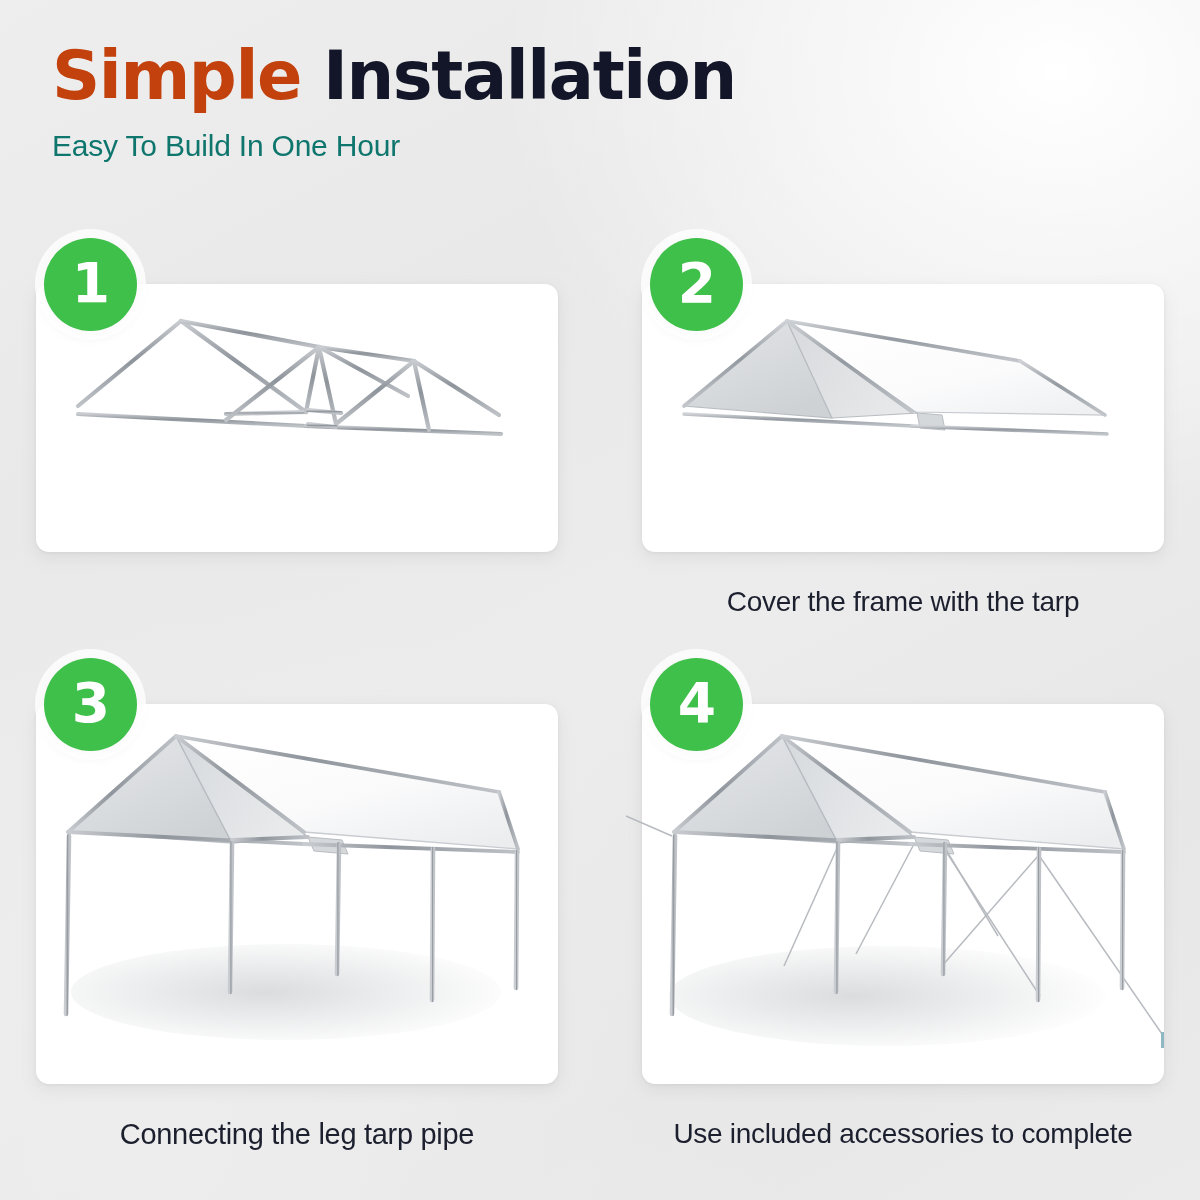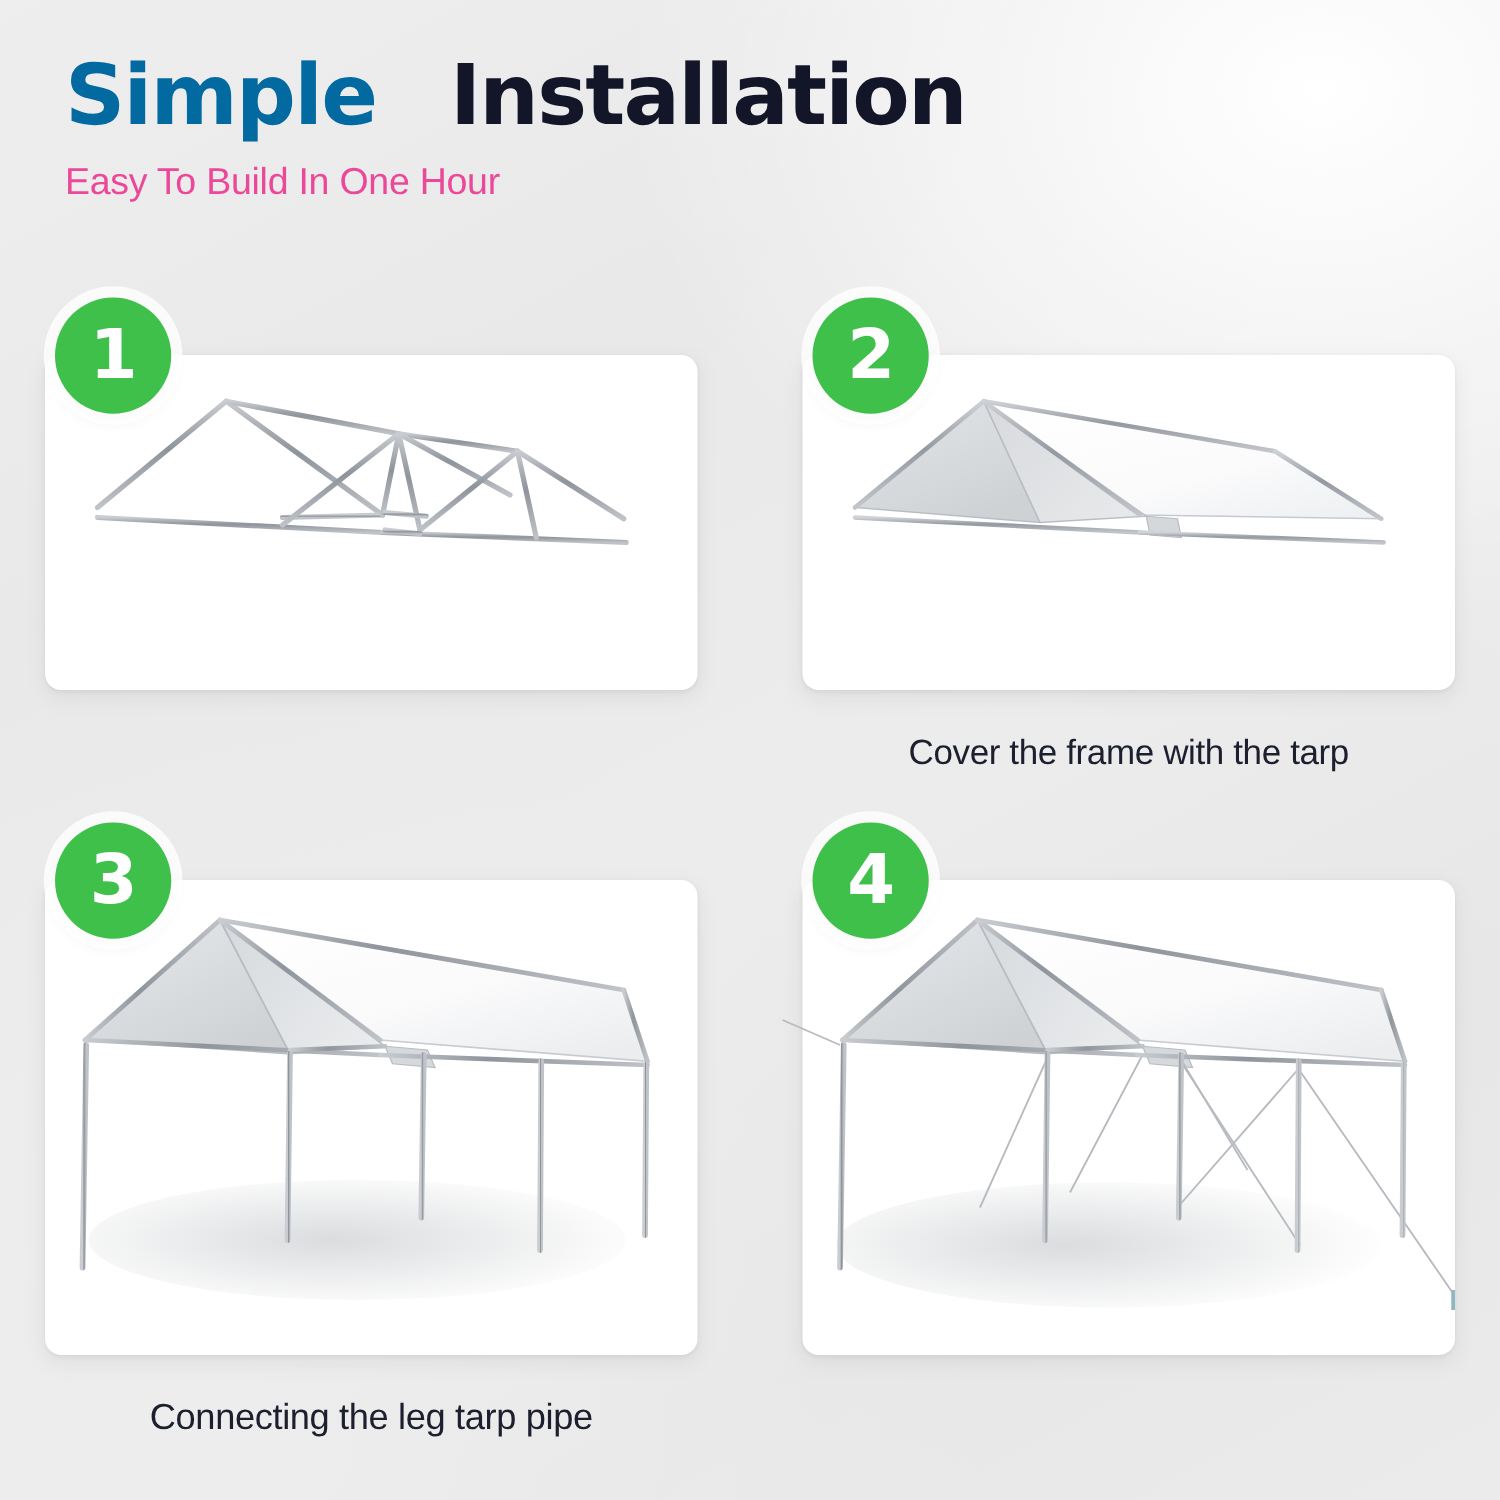--- a/index.html
+++ b/index.html
@@ -34,30 +34,30 @@
   }
 
   .title {
     font-family: "DejaVu Sans", sans-serif;
     font-weight: 700;
     font-size: 67px;
     line-height: 1.02;
     letter-spacing: -1.4px;
     white-space: nowrap;
   }
-  .title .word-a { color: #0369a1; }
-  .title .word-b { color: #131628; margin-left: 37px; }
+  .title .word-a { color: #c2410c; }
+  .title .word-b { color: #131628; }
 
   .subtitle {
     margin-top: 19px;
     font-family: "Liberation Sans", sans-serif;
     font-weight: 400;
     font-size: 30px;
     letter-spacing: -0.2px;
-    color: #ec4899;
+    color: #0f766e;
   }
 
   
   .grid {
     position: absolute;
     left: 0;
     top: 252px;
     width: 1200px;
     height: 930px;
   }
@@ -418,16 +418,17 @@
 
             <g>
               <rect x="519" y="328" width="3" height="16" fill="#8fb8c4"></rect>
             </g>
           </svg>
         </div>
         <div class="badge">
           <span class="badge-num">4</span>
         </div>
       </div>
+      <div class="caption">Use included accessories to complete</div>
     </div>
 
   </div>
 </div>
 
 </body></html>

